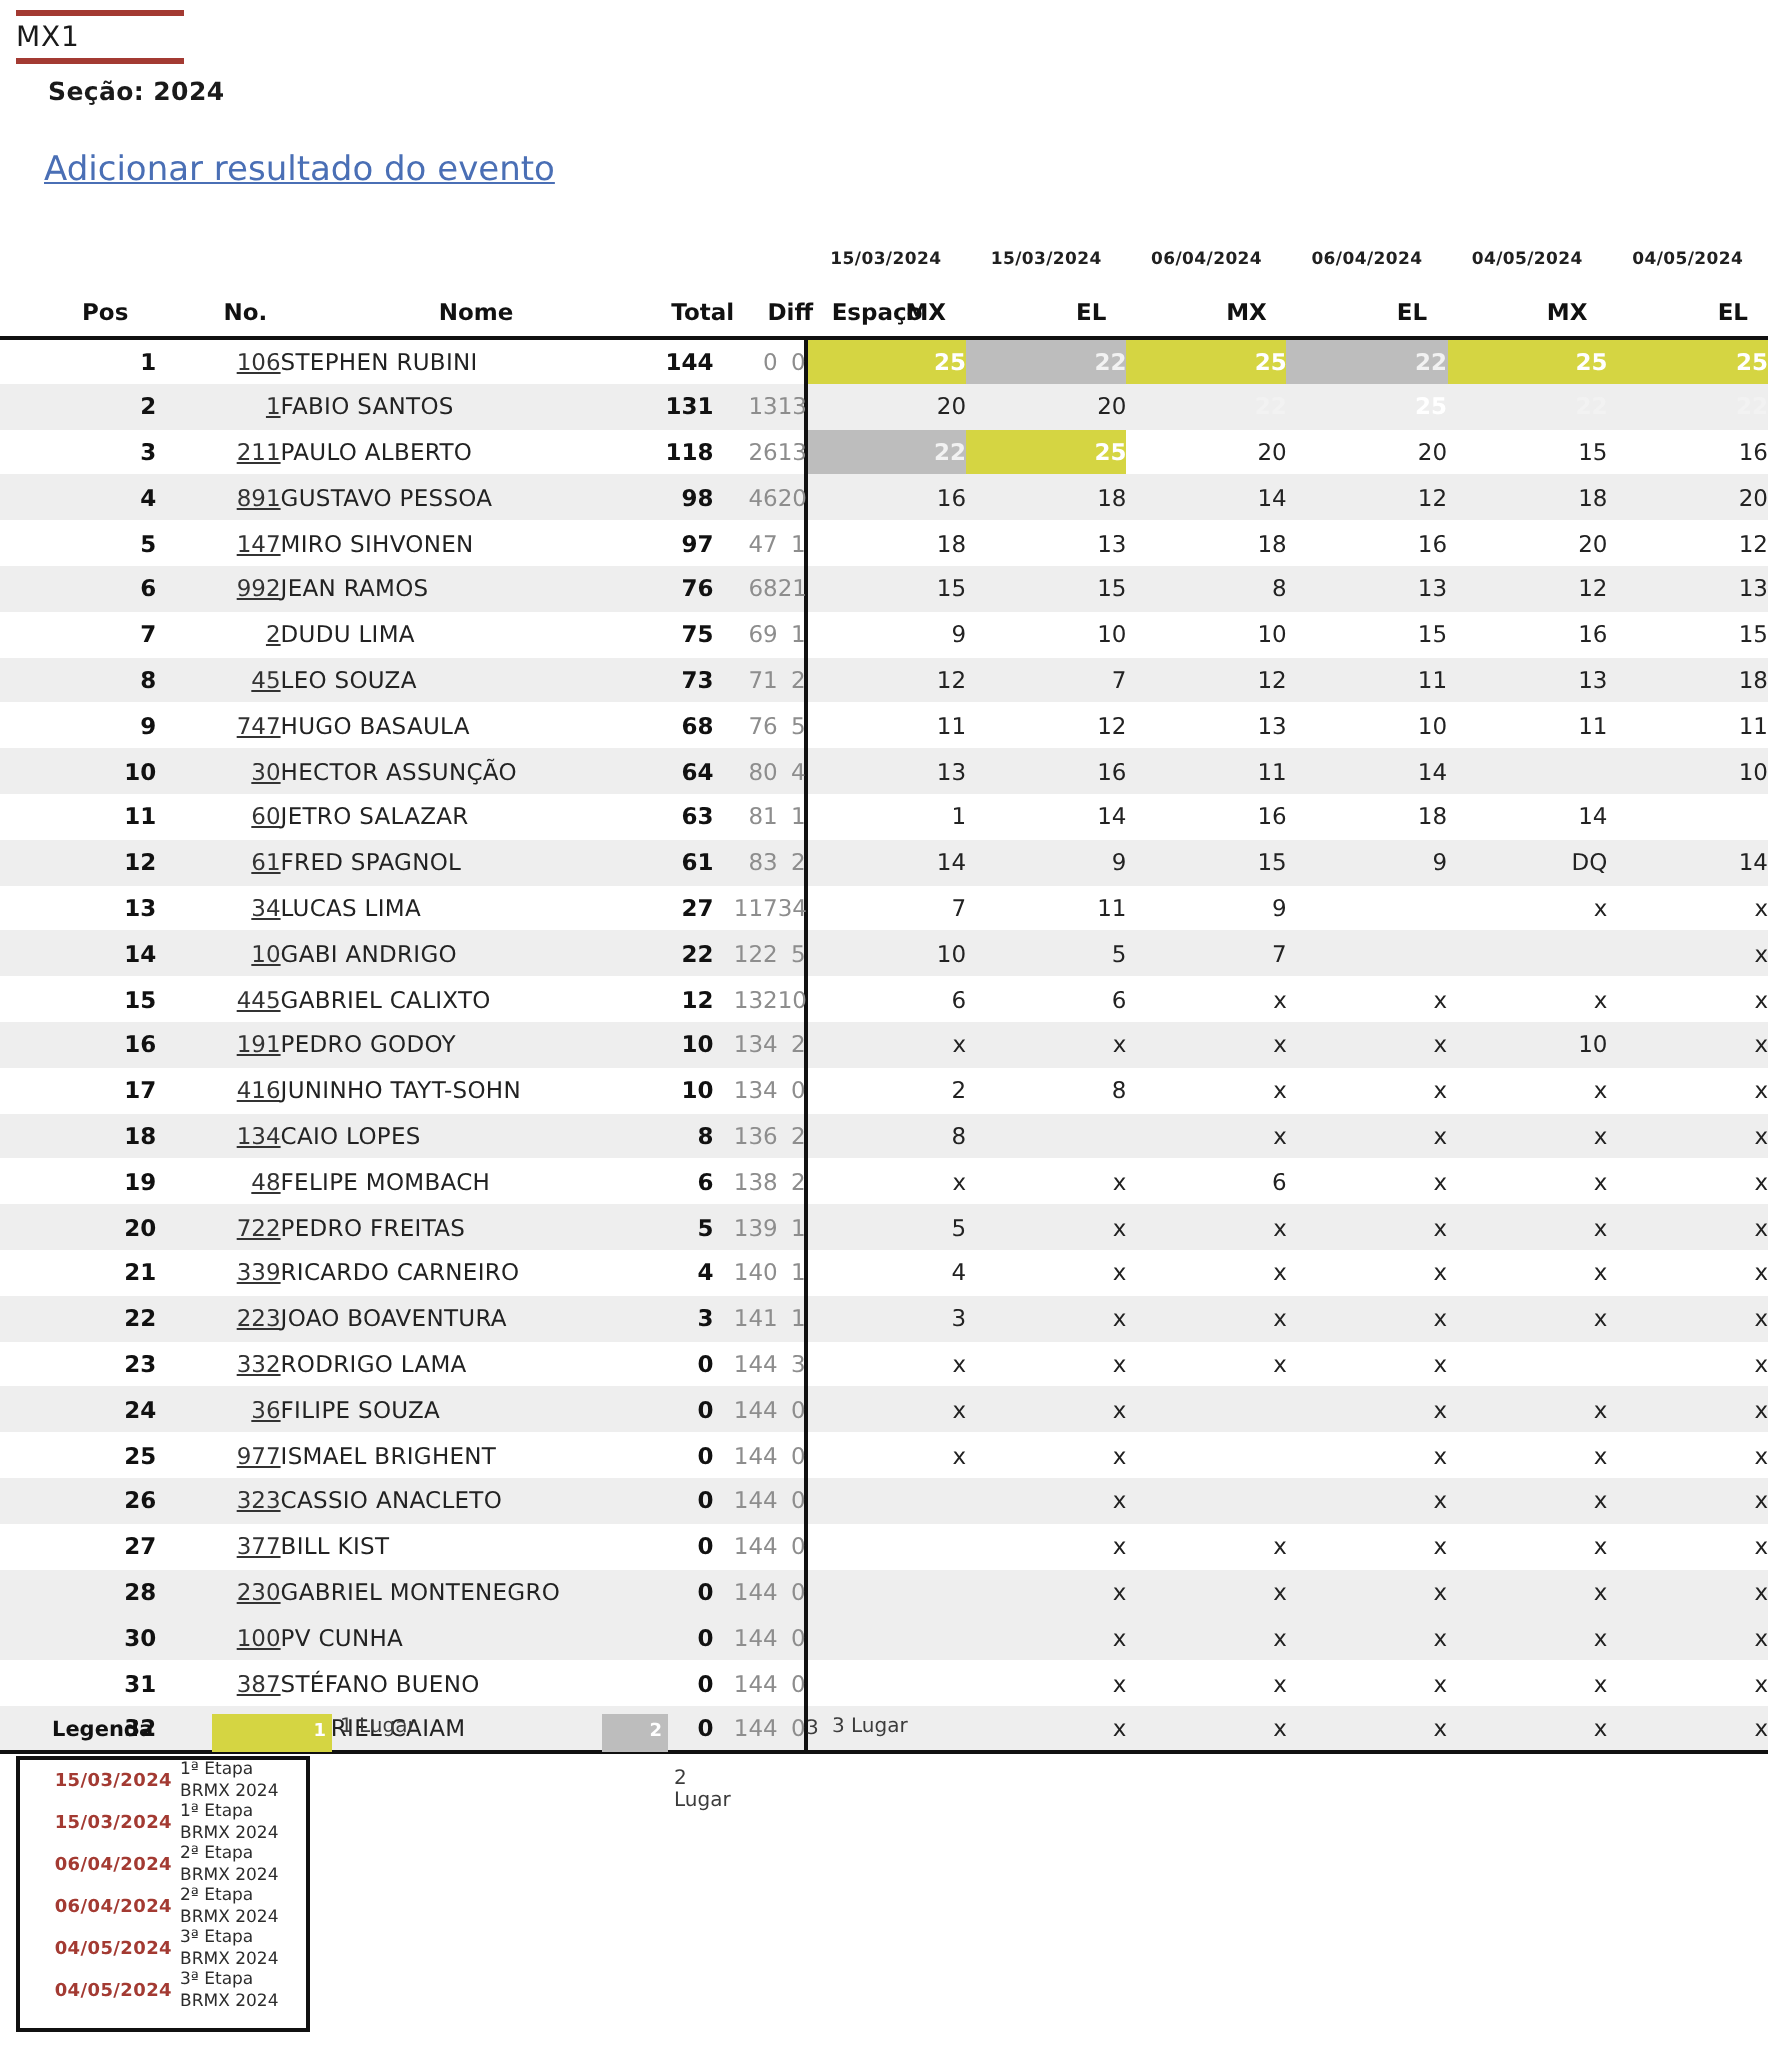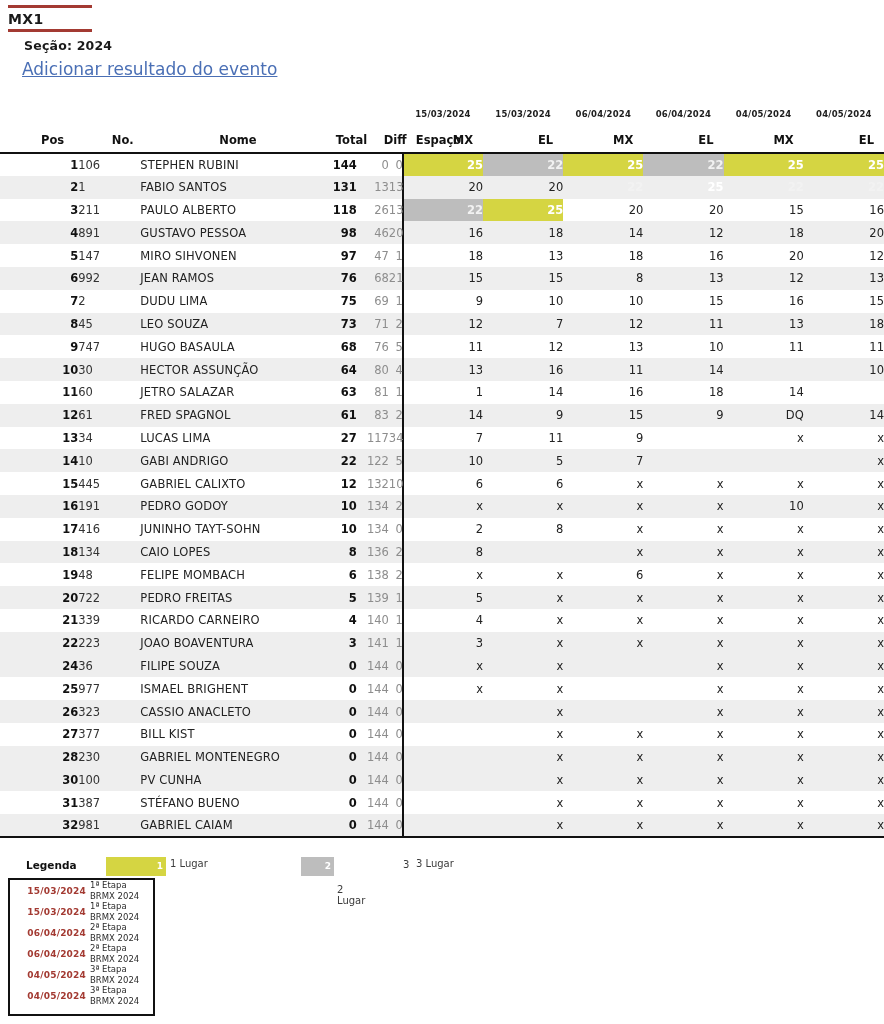--- a/index.html
+++ b/index.html
@@ -5,25 +5,25 @@
   html,body{margin:0;padding:0;}
   body{
     width:884px;height:1024px;background:#ffffff;
     font-family:"DejaVu Sans","Liberation Sans",sans-serif;
     color:#1a1a1a;overflow:hidden;position:relative;
   }
   .rule{height:3px;background:#a33a32;margin:0;}
   #rule-top{width:84px;margin-left:8px;margin-top:5px;}
   #rule-mid{width:84px;margin-left:8px;margin-top:2px;}
   #title{
-    font-size:14px;font-weight:bold;letter-spacing:.4px;
+    font-size:14px;font-weight:normal;letter-spacing:.4px;
     margin:3px 0 2px 8px;
   }
   #section{
-    font-size:12.5px;font-weight:bold;margin:6px 0 0 24px;letter-spacing:.2px;
+    font-size:12.5px;font-weight:bold;margin:6px 0 16px 24px;letter-spacing:.2px;
   }
   #addlink{
     font-size:17px;color:#4a6fb5;text-decoration:underline;
     margin:6px 0 18px 22px;display:inline-block;cursor:pointer;
     font-weight:500;
   }
 
   table.grid{border-collapse:collapse;width:884px;table-layout:fixed;}
   table.grid td, table.grid th{padding:0;}
 
@@ -47,21 +47,21 @@
     vertical-align:bottom;padding-bottom:5px;padding-left:27px;
   }
   #colhdr td.lab-c{text-align:center}
   #colhdr td.lab-r{text-align:right;padding-right:9px}
   #colhdr td.sc{text-align:right;padding-right:10px}
 
   tr.drow{height:22.8px;}
   tr.drow.alt td{background:#eeeeee;}
   tr.drow td{font-size:11.5px;vertical-align:middle;}
   td.pos{text-align:right;font-weight:bold;padding-right:8px;color:#111;}
-  td.no{text-align:left;padding-right:6px;color:#333;}
+  td.no{text-align:right;padding-right:6px;color:#333;text-decoration:underline;}
   td.nm{text-align:left;color:#222;letter-spacing:.15px;}
   td.tot{text-align:right;font-weight:bold;padding-right:4px;color:#111;}
   td.dif{text-align:right;color:#8d8d8d;padding-right:4px;}
   td.esp{text-align:right;color:#8d8d8d;padding-right:2px;}
   td.sc{text-align:right;padding-right:10px;color:#222;}
   td.sc.gold{background:#d5d542;color:#ffffff;font-weight:bold;}
   td.sc.silv{background:#bdbdbd;color:#f2f2f2;font-weight:bold;}
 
   
   td.divline{border-left:2.5px solid #111;}
@@ -471,20 +471,35 @@
         <td class="dif">141</td>
         <td class="esp">1</td>
         <td class=""></td>
         <td class="sc divline">3</td>
         <td class="sc">x</td>
         <td class="sc">x</td>
         <td class="sc">x</td>
         <td class="sc">x</td>
         <td class="sc">x</td>
       </tr>
+      <tr class="drow">
+        <td class="pos">23</td>
+        <td class="no">332</td>
+        <td class="nm">RODRIGO LAMA</td>
+        <td class="tot">0</td>
+        <td class="dif">144</td>
+        <td class="esp">3</td>
+        <td class=""></td>
+        <td class="sc divline">x</td>
+        <td class="sc">x</td>
+        <td class="sc">x</td>
+        <td class="sc">x</td>
+        <td class="sc"></td>
+        <td class="sc">x</td>
+      </tr>
       <tr class="drow alt">
         <td class="pos">24</td>
         <td class="no">36</td>
         <td class="nm">FILIPE SOUZA</td>
         <td class="tot">0</td>
         <td class="dif">144</td>
         <td class="esp">0</td>
         <td class=""></td>
         <td class="sc divline">x</td>
         <td class="sc">x</td>

